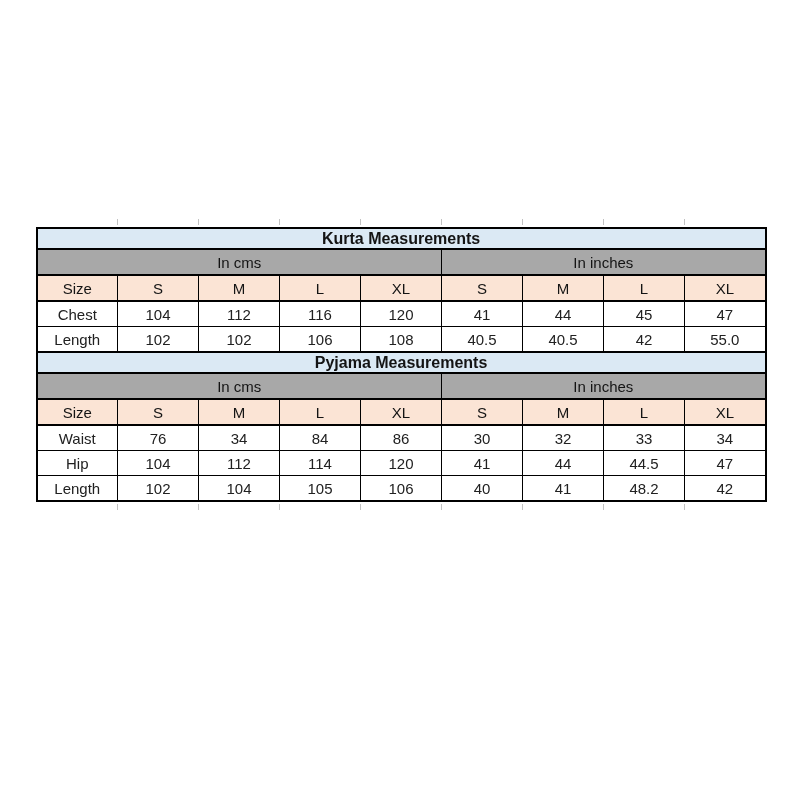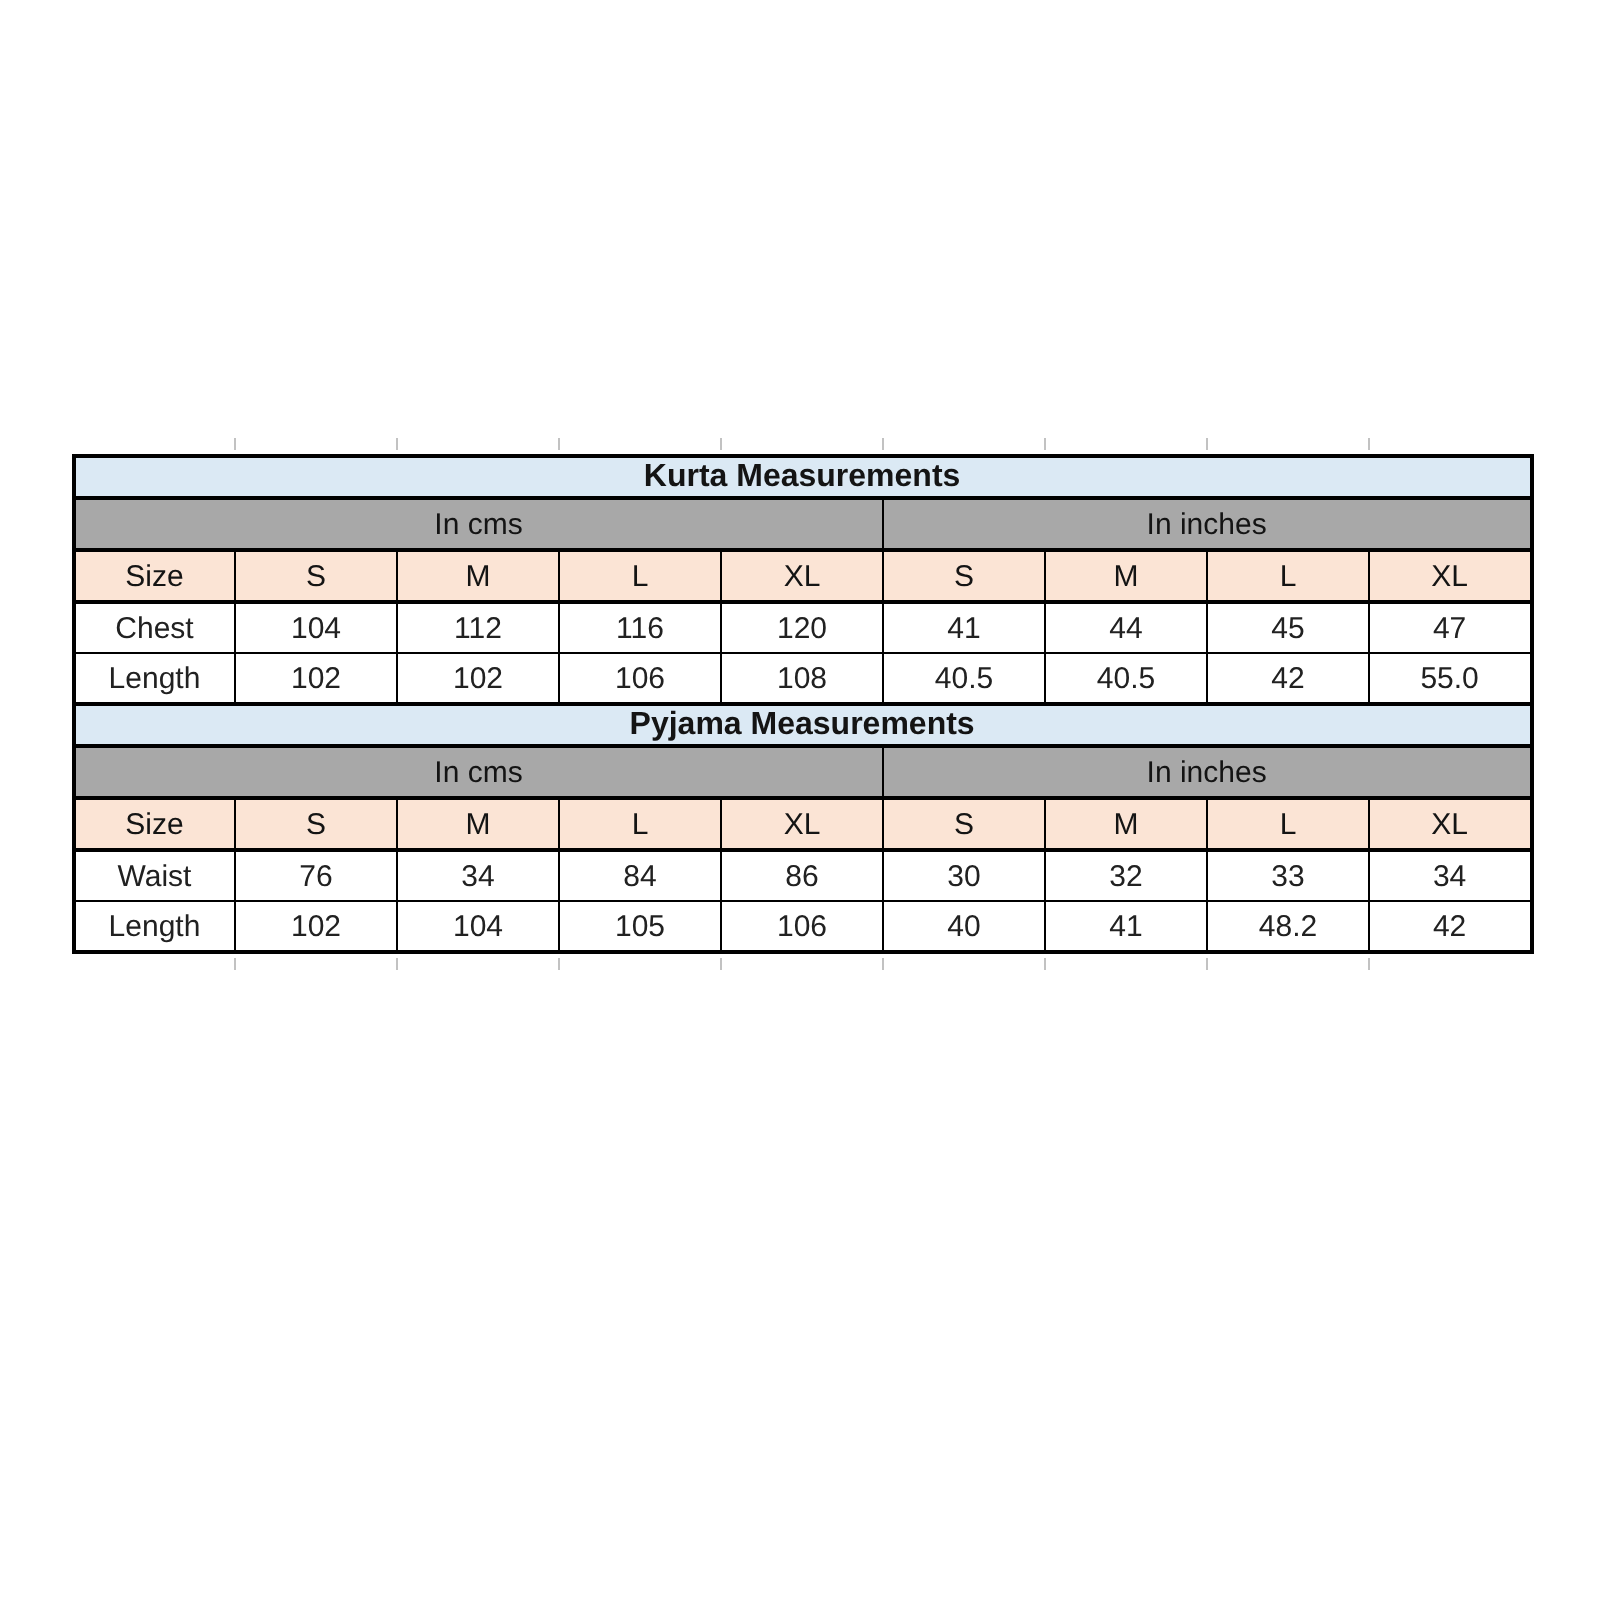--- a/index.html
+++ b/index.html
@@ -164,20 +164,31 @@
         <td>76</td>
         <td>34</td>
         <td>84</td>
         <td>86</td>
         <td>30</td>
         <td>32</td>
         <td>33</td>
         <td>34</td>
       </tr>
       <tr>
+        <td>Hip</td>
+        <td>104</td>
+        <td>112</td>
+        <td>114</td>
+        <td>120</td>
+        <td>41</td>
+        <td>44</td>
+        <td>44.5</td>
+        <td>47</td>
+      </tr>
+      <tr>
         <td>Length</td>
         <td>102</td>
         <td>104</td>
         <td>105</td>
         <td>106</td>
         <td>40</td>
         <td>41</td>
         <td>48.2</td>
         <td>42</td>
       </tr>

